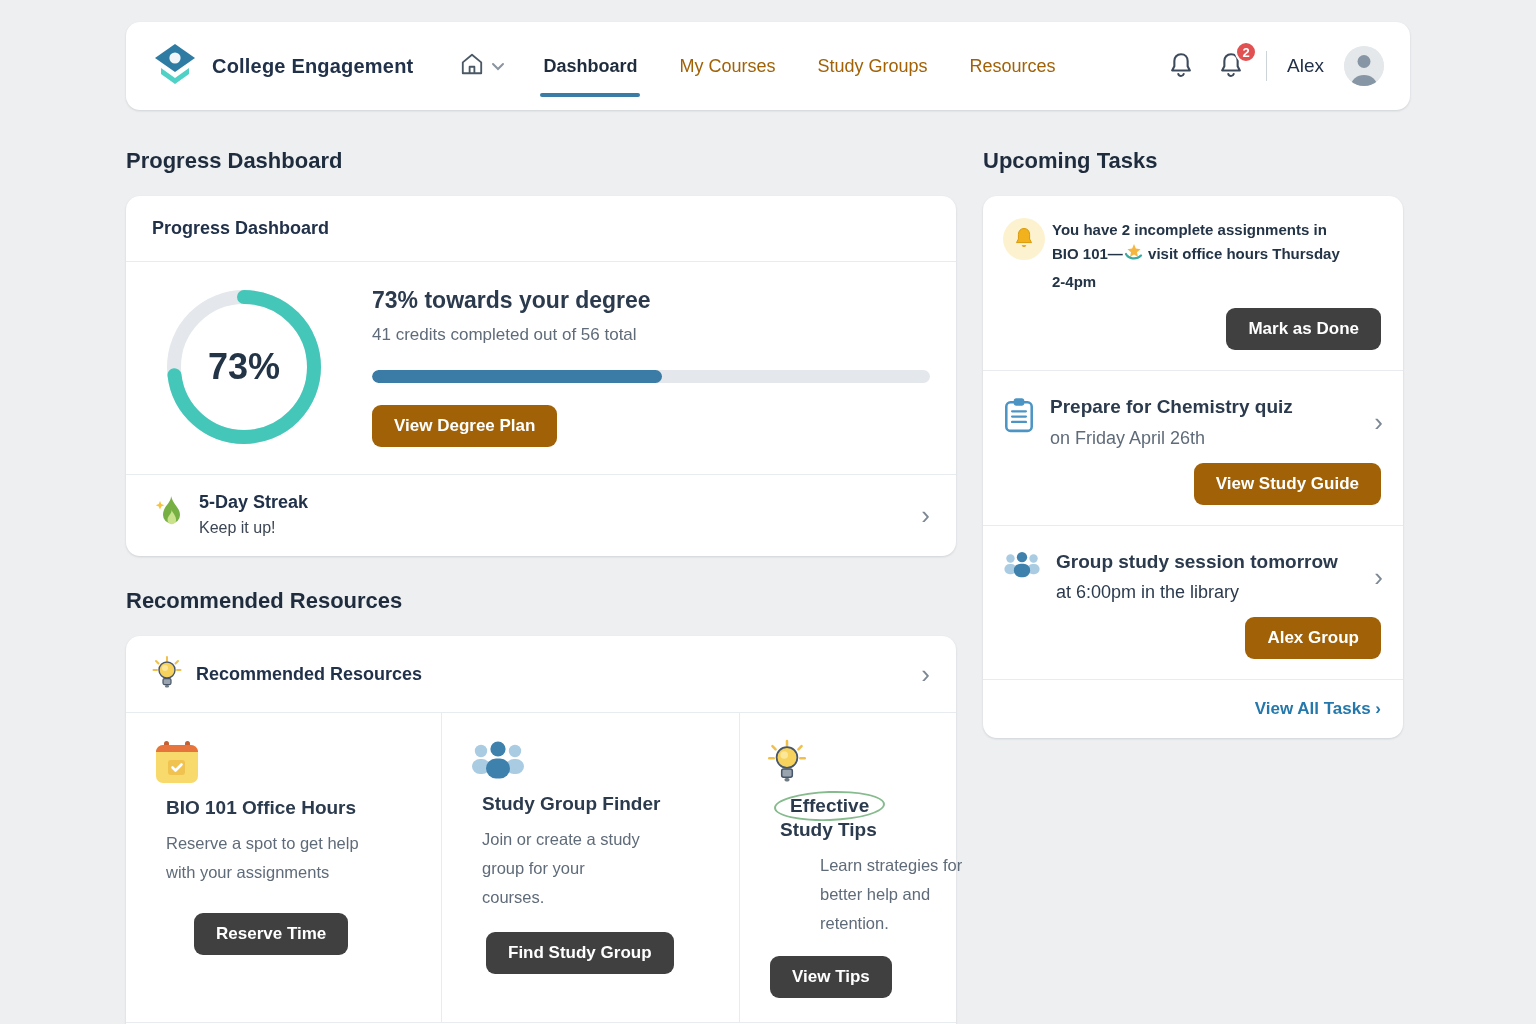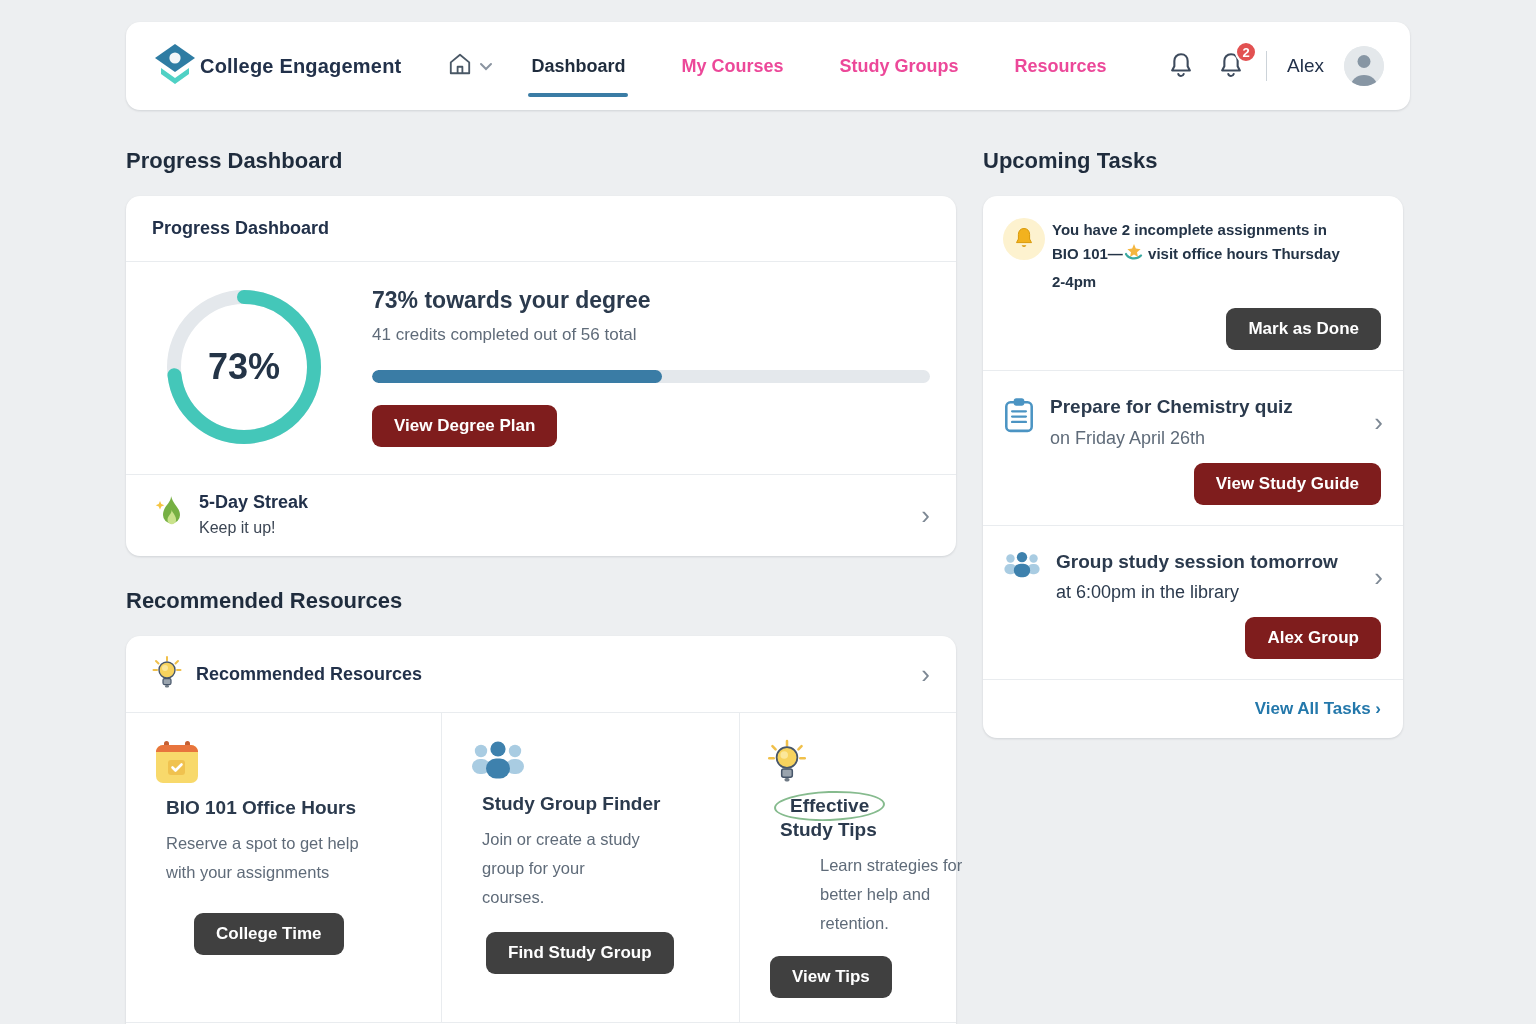--- a/index.html
+++ b/index.html
@@ -12,25 +12,25 @@
     overflow:hidden;
   }
   .card { background:#fff; border-radius:14px; box-shadow:0 1px 3px rgba(16,24,40,.08), 0 1px 2px rgba(16,24,40,.05); }
   .divider { height:1px; background:#e9ecef; }
 
   
   .header {
     position:absolute; left:126px; top:22px; width:1284px; height:88px;
     display:flex; align-items:center; padding:0 26px;
   }
-  .brand { display:flex; align-items:center; gap:2px; }
+  .brand { display:flex; align-items:center; gap:14px; }
   .brand-title { font-size:20px; font-weight:700; color:#22314a; letter-spacing:.2px; }
   .home-wrap { display:flex; align-items:center; gap:6px; margin-left:46px; cursor:pointer; }
-  .nav { display:flex; align-items:center; margin-left:38px; gap:56px; height:100%; }
-  .nav-item { position:relative; display:flex; align-items:center; height:100%; font-size:18px; color:#ec4899; cursor:pointer;font-weight:bold; }
+  .nav { display:flex; align-items:center; margin-left:38px; gap:42px; height:100%; }
+  .nav-item { position:relative; display:flex; align-items:center; height:100%; font-size:18px; color:#a16207; cursor:pointer; }
   .nav-item.active { font-weight:700; color:#1f2c3d; }
   .nav-item.active::after {
     content:""; position:absolute; left:-3px; right:-3px; bottom:13px; height:4px;
     background:#3a7ca5; border-radius:2px;
   }
   .header-right { margin-left:auto; display:flex; align-items:center; gap:20px; }
   .bell-btn { position:relative; cursor:pointer; display:flex; }
   .badge {
     position:absolute; top:-9px; right:-11px; min-width:22px; height:22px; padding:0 5px;
     background:#e25151; color:#fff; font-size:13px; font-weight:700;
@@ -50,21 +50,21 @@
   .card-header { padding:22px 26px; font-size:18px; font-weight:700; color:#22314a; }
   .progress-main { display:flex; align-items:center; padding:25px 26px 27px 38px; }
   .ring-wrap { position:relative; width:160px; height:160px; flex:none; }
   .ring-label { position:absolute; inset:0; display:flex; align-items:center; justify-content:center; font-size:36px; font-weight:700; color:#243447; }
   .progress-right { flex:1; margin-left:48px; padding-right:0; }
   .progress-headline { font-size:23px; font-weight:700; color:#2b3a4d; }
   .progress-sub { font-size:17px; color:#5f6b79; margin-top:11px; }
   .bar-track { margin-top:25px; height:13px; background:#e4e8ec; border-radius:7px; overflow:hidden; }
   .bar-fill { height:100%; background:#3a7ca5; border-radius:7px; }
   .btn { display:inline-block; border:none; color:#fff; font-weight:700; font-size:17px; padding:11px 22px; border-radius:9px; cursor:pointer; font-family:inherit; }
-  .btn-blue { background:#7f1d1d; }
+  .btn-blue { background:#a16207; }
   .btn-green { background:#404040; }
   .progress-right .btn { margin-top:22px; }
   .streak-row { display:flex; align-items:center; padding:17px 26px 19px 28px; }
   .streak-texts { margin-left:13px; }
   .streak-title { font-size:18px; font-weight:700; color:#22314a; }
   .streak-sub { font-size:16px; color:#3c4654; margin-top:6px; }
   .chevron { color:#7d8894; font-size:26px; line-height:1; font-weight:400; cursor:pointer; }
   .streak-row .chevron { margin-left:auto; }
 
   
@@ -260,21 +260,21 @@
               <path d="M2 13 h42 v-1 a7 7 0 0 0 -7 -6 H9 a7 7 0 0 0 -7 6 Z" fill="#e8743d"></path>
               <rect x="14" y="21" width="17" height="15" rx="3" fill="#f0c24f"></rect>
               <path d="M18.5 28.5 l3 3 l6 -6" stroke="#fff" stroke-width="2.6" fill="none" stroke-linecap="round" stroke-linejoin="round"></path>
             </svg>
           </span>
           <div class="res-texts">
             <div class="res-title">BIO 101 Office Hours</div>
             <div class="res-desc">Reserve a spot to get help with your assignments</div>
           </div>
         </div>
-        <button class="btn btn-green">College Time</button>
+        <button class="btn btn-green">Reserve Time</button>
       </div>
 
       <div class="res-cell res-cell-2">
         <div class="res-top">
           <span>
             <svg width="56" height="46" viewBox="0 0 56 46">
               <circle cx="11" cy="12" r="6.2" fill="#a9cce2"></circle>
               <rect x="2" y="20" width="18" height="15" rx="8" fill="#a9cce2"></rect>
               <circle cx="45" cy="12" r="6.2" fill="#a9cce2"></circle>
               <rect x="36" y="20" width="18" height="15" rx="8" fill="#a9cce2"></rect>

